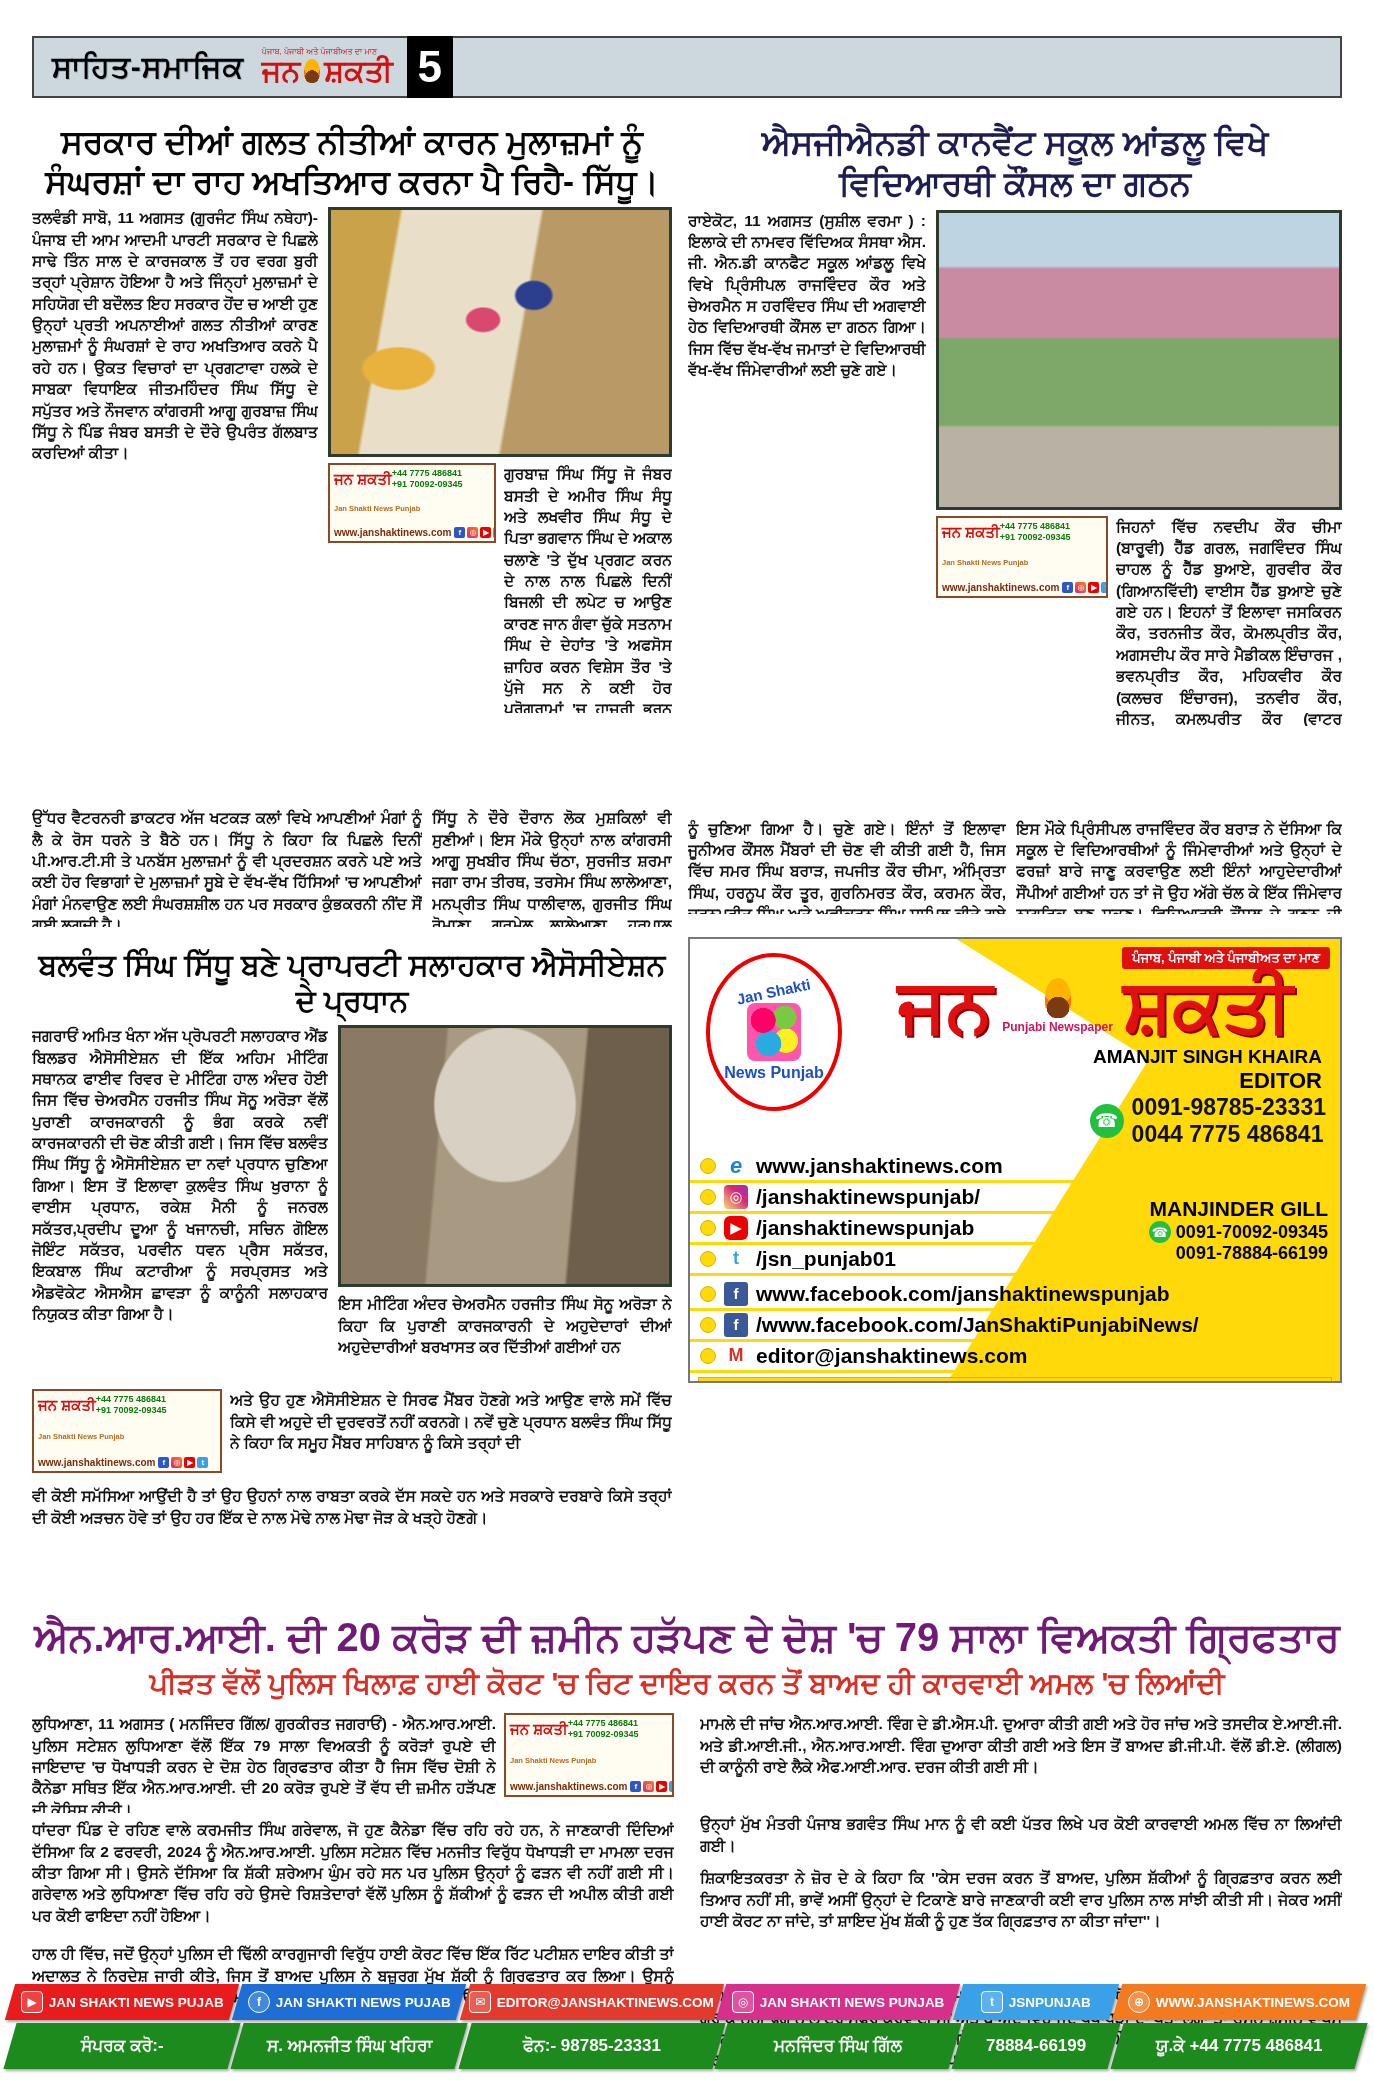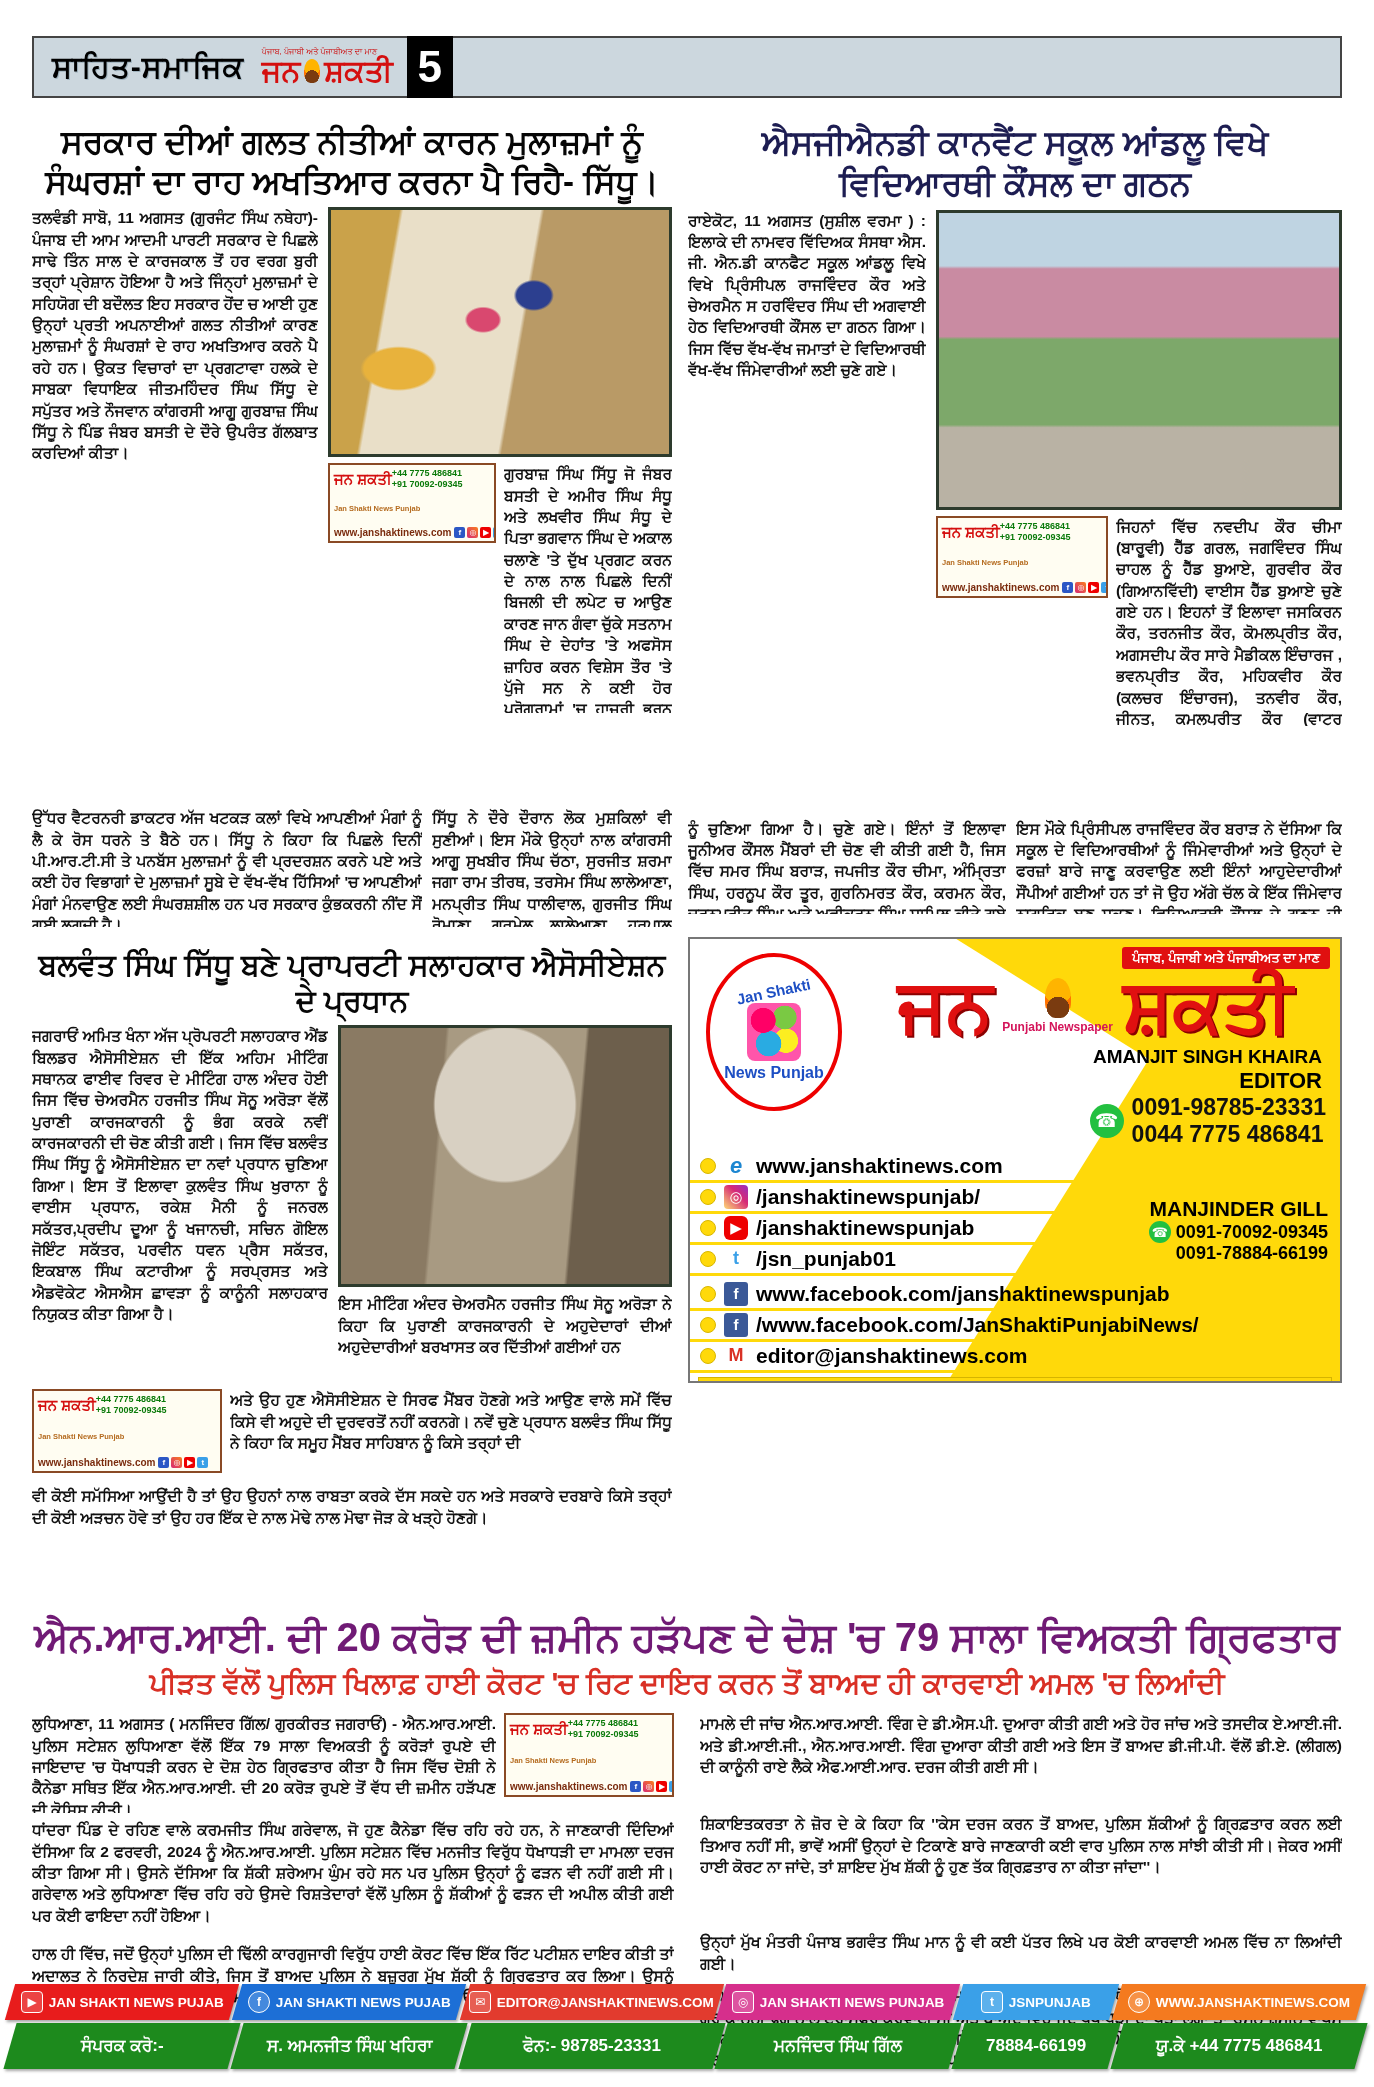--- a/index.html
+++ b/index.html
@@ -356,22 +356,22 @@
               </span>
             </div>
           </div>
         </div>
         <div class="body-txt clip" style="height:118px;margin-top:6px;">ਧਾਂਦਰਾ ਪਿੰਡ ਦੇ ਰਹਿਣ ਵਾਲੇ ਕਰਮਜੀਤ ਸਿੰਘ ਗਰੇਵਾਲ, ਜੋ ਹੁਣ ਕੈਨੇਡਾ ਵਿੱਚ ਰਹਿ ਰਹੇ ਹਨ, ਨੇ ਜਾਣਕਾਰੀ ਦਿੰਦਿਆਂ ਦੱਸਿਆ ਕਿ 2 ਫਰਵਰੀ, 2024 ਨੂੰ ਐਨ.ਆਰ.ਆਈ. ਪੁਲਿਸ ਸਟੇਸ਼ਨ ਵਿੱਚ ਮਨਜੀਤ ਵਿਰੁੱਧ ਧੋਖਾਧੜੀ ਦਾ ਮਾਮਲਾ ਦਰਜ ਕੀਤਾ ਗਿਆ ਸੀ। ਉਸਨੇ ਦੱਸਿਆ ਕਿ ਸ਼ੱਕੀ ਸ਼ਰੇਆਮ ਘੁੰਮ ਰਹੇ ਸਨ ਪਰ ਪੁਲਿਸ ਉਨ੍ਹਾਂ ਨੂੰ ਫੜਨ ਵੀ ਨਹੀਂ ਗਈ ਸੀ। ਗਰੇਵਾਲ ਅਤੇ ਲੁਧਿਆਣਾ ਵਿੱਚ ਰਹਿ ਰਹੇ ਉਸਦੇ ਰਿਸ਼ਤੇਦਾਰਾਂ ਵੱਲੋਂ ਪੁਲਿਸ ਨੂੰ ਸ਼ੱਕੀਆਂ ਨੂੰ ਫੜਨ ਦੀ ਅਪੀਲ ਕੀਤੀ ਗਈ ਪਰ ਕੋਈ ਫਾਇਦਾ ਨਹੀਂ ਹੋਇਆ।</div>
         <div class="body-txt clip" style="height:94px;margin-top:6px;">ਹਾਲ ਹੀ ਵਿੱਚ, ਜਦੋਂ ਉਨ੍ਹਾਂ ਪੁਲਿਸ ਦੀ ਢਿੱਲੀ ਕਾਰਗੁਜਾਰੀ ਵਿਰੁੱਧ ਹਾਈ ਕੋਰਟ ਵਿੱਚ ਇੱਕ ਰਿੱਟ ਪਟੀਸ਼ਨ ਦਾਇਰ ਕੀਤੀ ਤਾਂ ਅਦਾਲਤ ਨੇ ਨਿਰਦੇਸ਼ ਜਾਰੀ ਕੀਤੇ, ਜਿਸ ਤੋਂ ਬਾਅਦ ਪੁਲਿਸ ਨੇ ਬਜ਼ੁਰਗ ਮੁੱਖ ਸ਼ੱਕੀ ਨੂੰ ਗ੍ਰਿਫਤਾਰ ਕਰ ਲਿਆ। ਉਸਨੂੰ ਪਰਿਵਾਰ ਦੁਆਰਾ ਇੱਕ ਬਿਰਧ ਆਸ਼ਰਮ ਵਿੱਚ ਰੱਖਿਆ ਗਿਆ ਸੀ ਜਿੱਥੋਂ ਪੁਲਿਸ ਨੇ ਉਸਨੂੰ ਹਿਰਾਸਤ ਵਿੱਚ ਲਿਆ ਹੈ।</div>
 
       </div>
       <div style="flex:1;">
         <div class="body-txt clip" style="height:94px;">ਮਾਮਲੇ ਦੀ ਜਾਂਚ ਐਨ.ਆਰ.ਆਈ. ਵਿੰਗ ਦੇ ਡੀ.ਐਸ.ਪੀ. ਦੁਆਰਾ ਕੀਤੀ ਗਈ ਅਤੇ ਹੋਰ ਜਾਂਚ ਅਤੇ ਤਸਦੀਕ ਏ.ਆਈ.ਜੀ. ਅਤੇ ਡੀ.ਆਈ.ਜੀ., ਐਨ.ਆਰ.ਆਈ. ਵਿੰਗ ਦੁਆਰਾ ਕੀਤੀ ਗਈ ਅਤੇ ਇਸ ਤੋਂ ਬਾਅਦ ਡੀ.ਜੀ.ਪੀ. ਵੱਲੋਂ ਡੀ.ਏ. (ਲੀਗਲ) ਦੀ ਕਾਨੂੰਨੀ ਰਾਏ ਲੈਕੇ ਐਫ.ਆਈ.ਆਰ. ਦਰਜ ਕੀਤੀ ਗਈ ਸੀ।</div>
+        <div class="body-txt clip" style="height:48px;margin-top:6px;">ਉਨ੍ਹਾਂ ਮੁੱਖ ਮੰਤਰੀ ਪੰਜਾਬ ਭਗਵੰਤ ਸਿੰਘ ਮਾਨ ਨੂੰ ਵੀ ਕਈ ਪੱਤਰ ਲਿਖੇ ਪਰ ਕੋਈ ਕਾਰਵਾਈ ਅਮਲ ਵਿੱਚ ਨਾ ਲਿਆਂਦੀ ਗਈ।</div>
         <div class="body-txt clip" style="height:112px;margin-top:6px;">ਸ਼ਿਕਾਇਤਕਰਤਾ ਨੇ ਜ਼ੋਰ ਦੇ ਕੇ ਕਿਹਾ ਕਿ ''ਕੇਸ ਦਰਜ ਕਰਨ ਤੋਂ ਬਾਅਦ, ਪੁਲਿਸ ਸ਼ੱਕੀਆਂ ਨੂੰ ਗ੍ਰਿਫ਼ਤਾਰ ਕਰਨ ਲਈ ਤਿਆਰ ਨਹੀਂ ਸੀ, ਭਾਵੇਂ ਅਸੀਂ ਉਨ੍ਹਾਂ ਦੇ ਟਿਕਾਣੇ ਬਾਰੇ ਜਾਣਕਾਰੀ ਕਈ ਵਾਰ ਪੁਲਿਸ ਨਾਲ ਸਾਂਝੀ ਕੀਤੀ ਸੀ। ਜੇਕਰ ਅਸੀਂ ਹਾਈ ਕੋਰਟ ਨਾ ਜਾਂਦੇ, ਤਾਂ ਸ਼ਾਇਦ ਮੁੱਖ ਸ਼ੱਕੀ ਨੂੰ ਹੁਣ ਤੱਕ ਗ੍ਰਿਫ਼ਤਾਰ ਨਾ ਕੀਤਾ ਜਾਂਦਾ''।</div>
-        <div class="body-txt clip" style="height:48px;margin-top:6px;">ਉਨ੍ਹਾਂ ਮੁੱਖ ਮੰਤਰੀ ਪੰਜਾਬ ਭਗਵੰਤ ਸਿੰਘ ਮਾਨ ਨੂੰ ਵੀ ਕਈ ਪੱਤਰ ਲਿਖੇ ਪਰ ਕੋਈ ਕਾਰਵਾਈ ਅਮਲ ਵਿੱਚ ਨਾ ਲਿਆਂਦੀ ਗਈ।</div>
         <div class="body-txt clip" style="height:134px;margin-top:6px;">ਕਰਮਜੀਤ ਸਿੰਘ ਗਰੇਵਾਲ ਨੇ ਖੁਲਾਸਾ ਕੀਤਾ ਕਿ ਮਨਜੀਤ ਨੇ ਉਸਦੇ ਪਿਤਾ ਨਾਲ ਧੋਖਾਧੜੀ ਕਰਕੇ 4,300 ਵਰਗ ਗਜ਼ ਜ਼ਮੀਨ ਗੈਰ-ਕਾਨੂੰਨੀ ਢੰਗ ਨਾਲ ਟਰਾਂਸਫਰ ਕਰਵਾਈ ਸੀ ਅਤੇ ਬਾਅਦ ਵਿੱਚ ਜਦੋਂ ਧੋਖਾਧੜੀ ਦਾ ਪਤਾ ਲੱਗਾ ਤਾਂ ਉਸਨੇ ਜ਼ਮੀਨ ਵਾਪਸ ਕਰਨ ਤੋਂ ਇਨਕਾਰ ਕਰ ਦਿੱਤਾ। 2018 ਵਿੱਚ ਗਰੇਵਾਲ ਨੇ ਆਪਣੇ ਪਿਤਾ ਦੀ ਮੌਤ ਤੋਂ ਪਹਿਲਾਂ ਇਸ ਧੋਖਾਧੜੀ ਬਾਰੇ ਜਾਣੂ ਕਰਵਾਇਆ ਸੀ ਅਤੇ ਹੁਣ ਉਹ ਜੱਦੀ ਜ਼ਮੀਨ ਵਾਪਸ ਲੈਣ ਲਈ ਕਿਹਾ ਸੀ।</div>
 
       </div>
     </div>
   </div>
 
   <div class="footer">
     <div class="f-row">
       <div class="f-seg c-yt" style="flex:1.15;">
         <span class="f-ico">▶</span>

